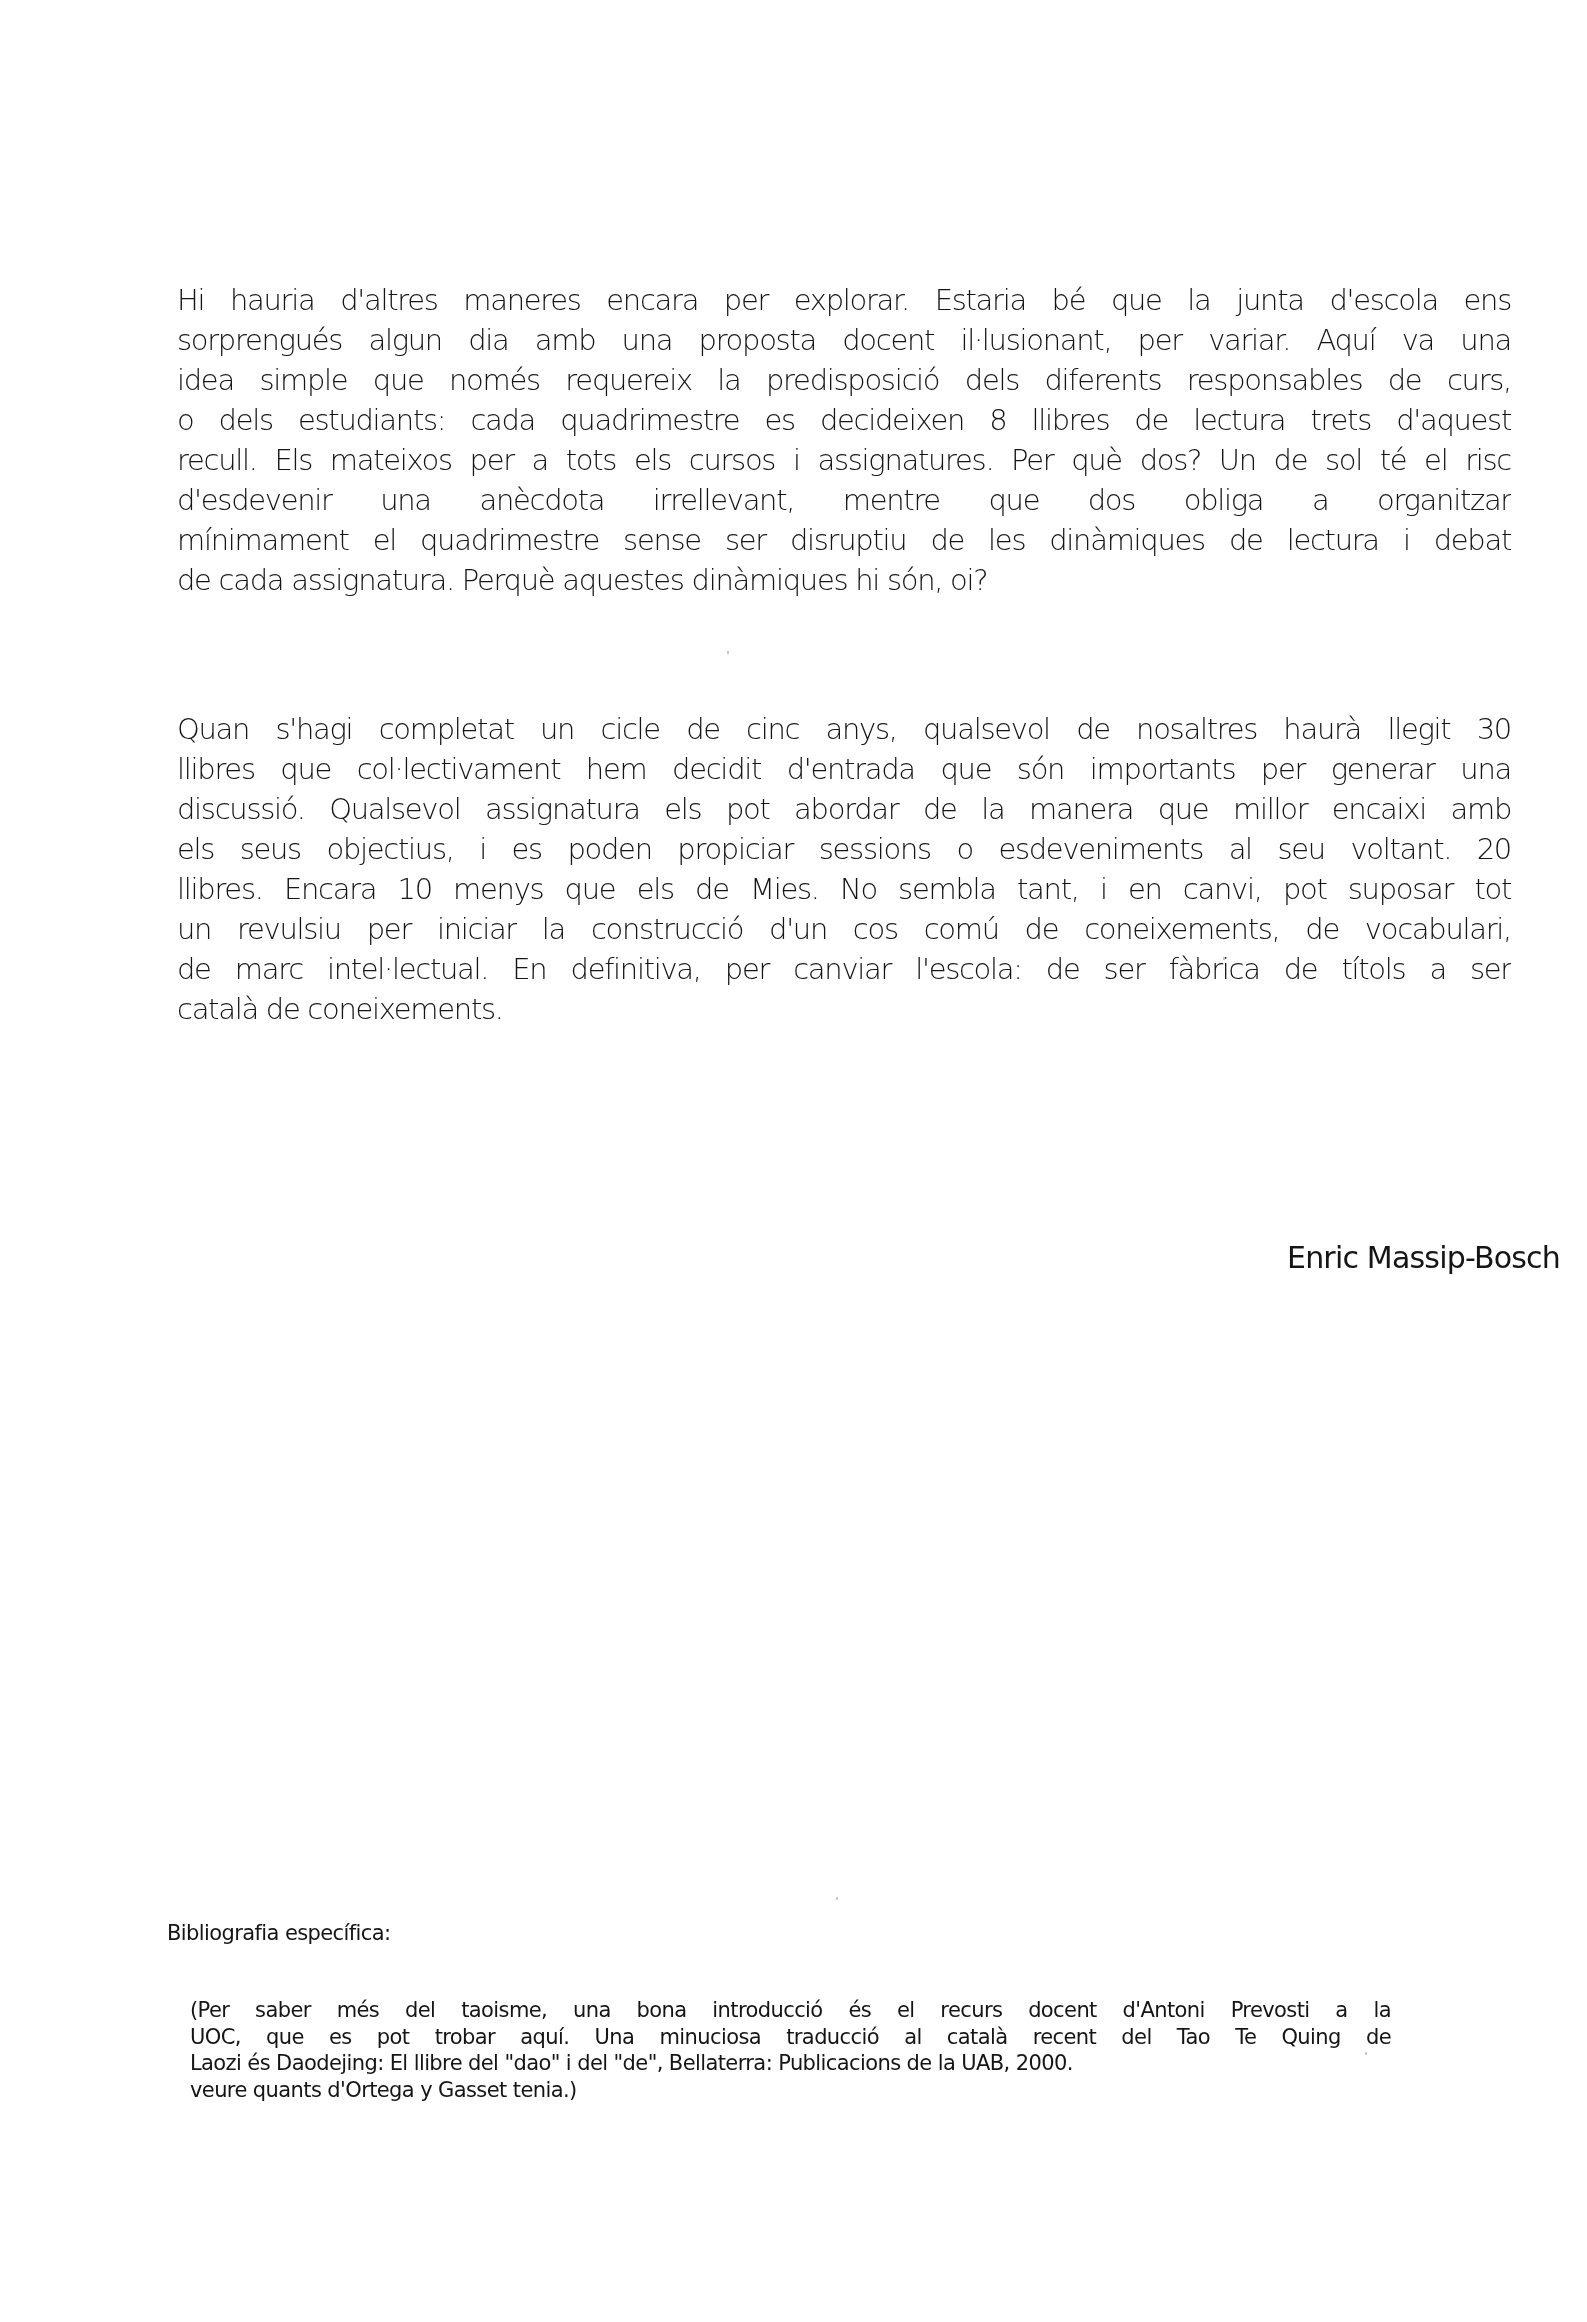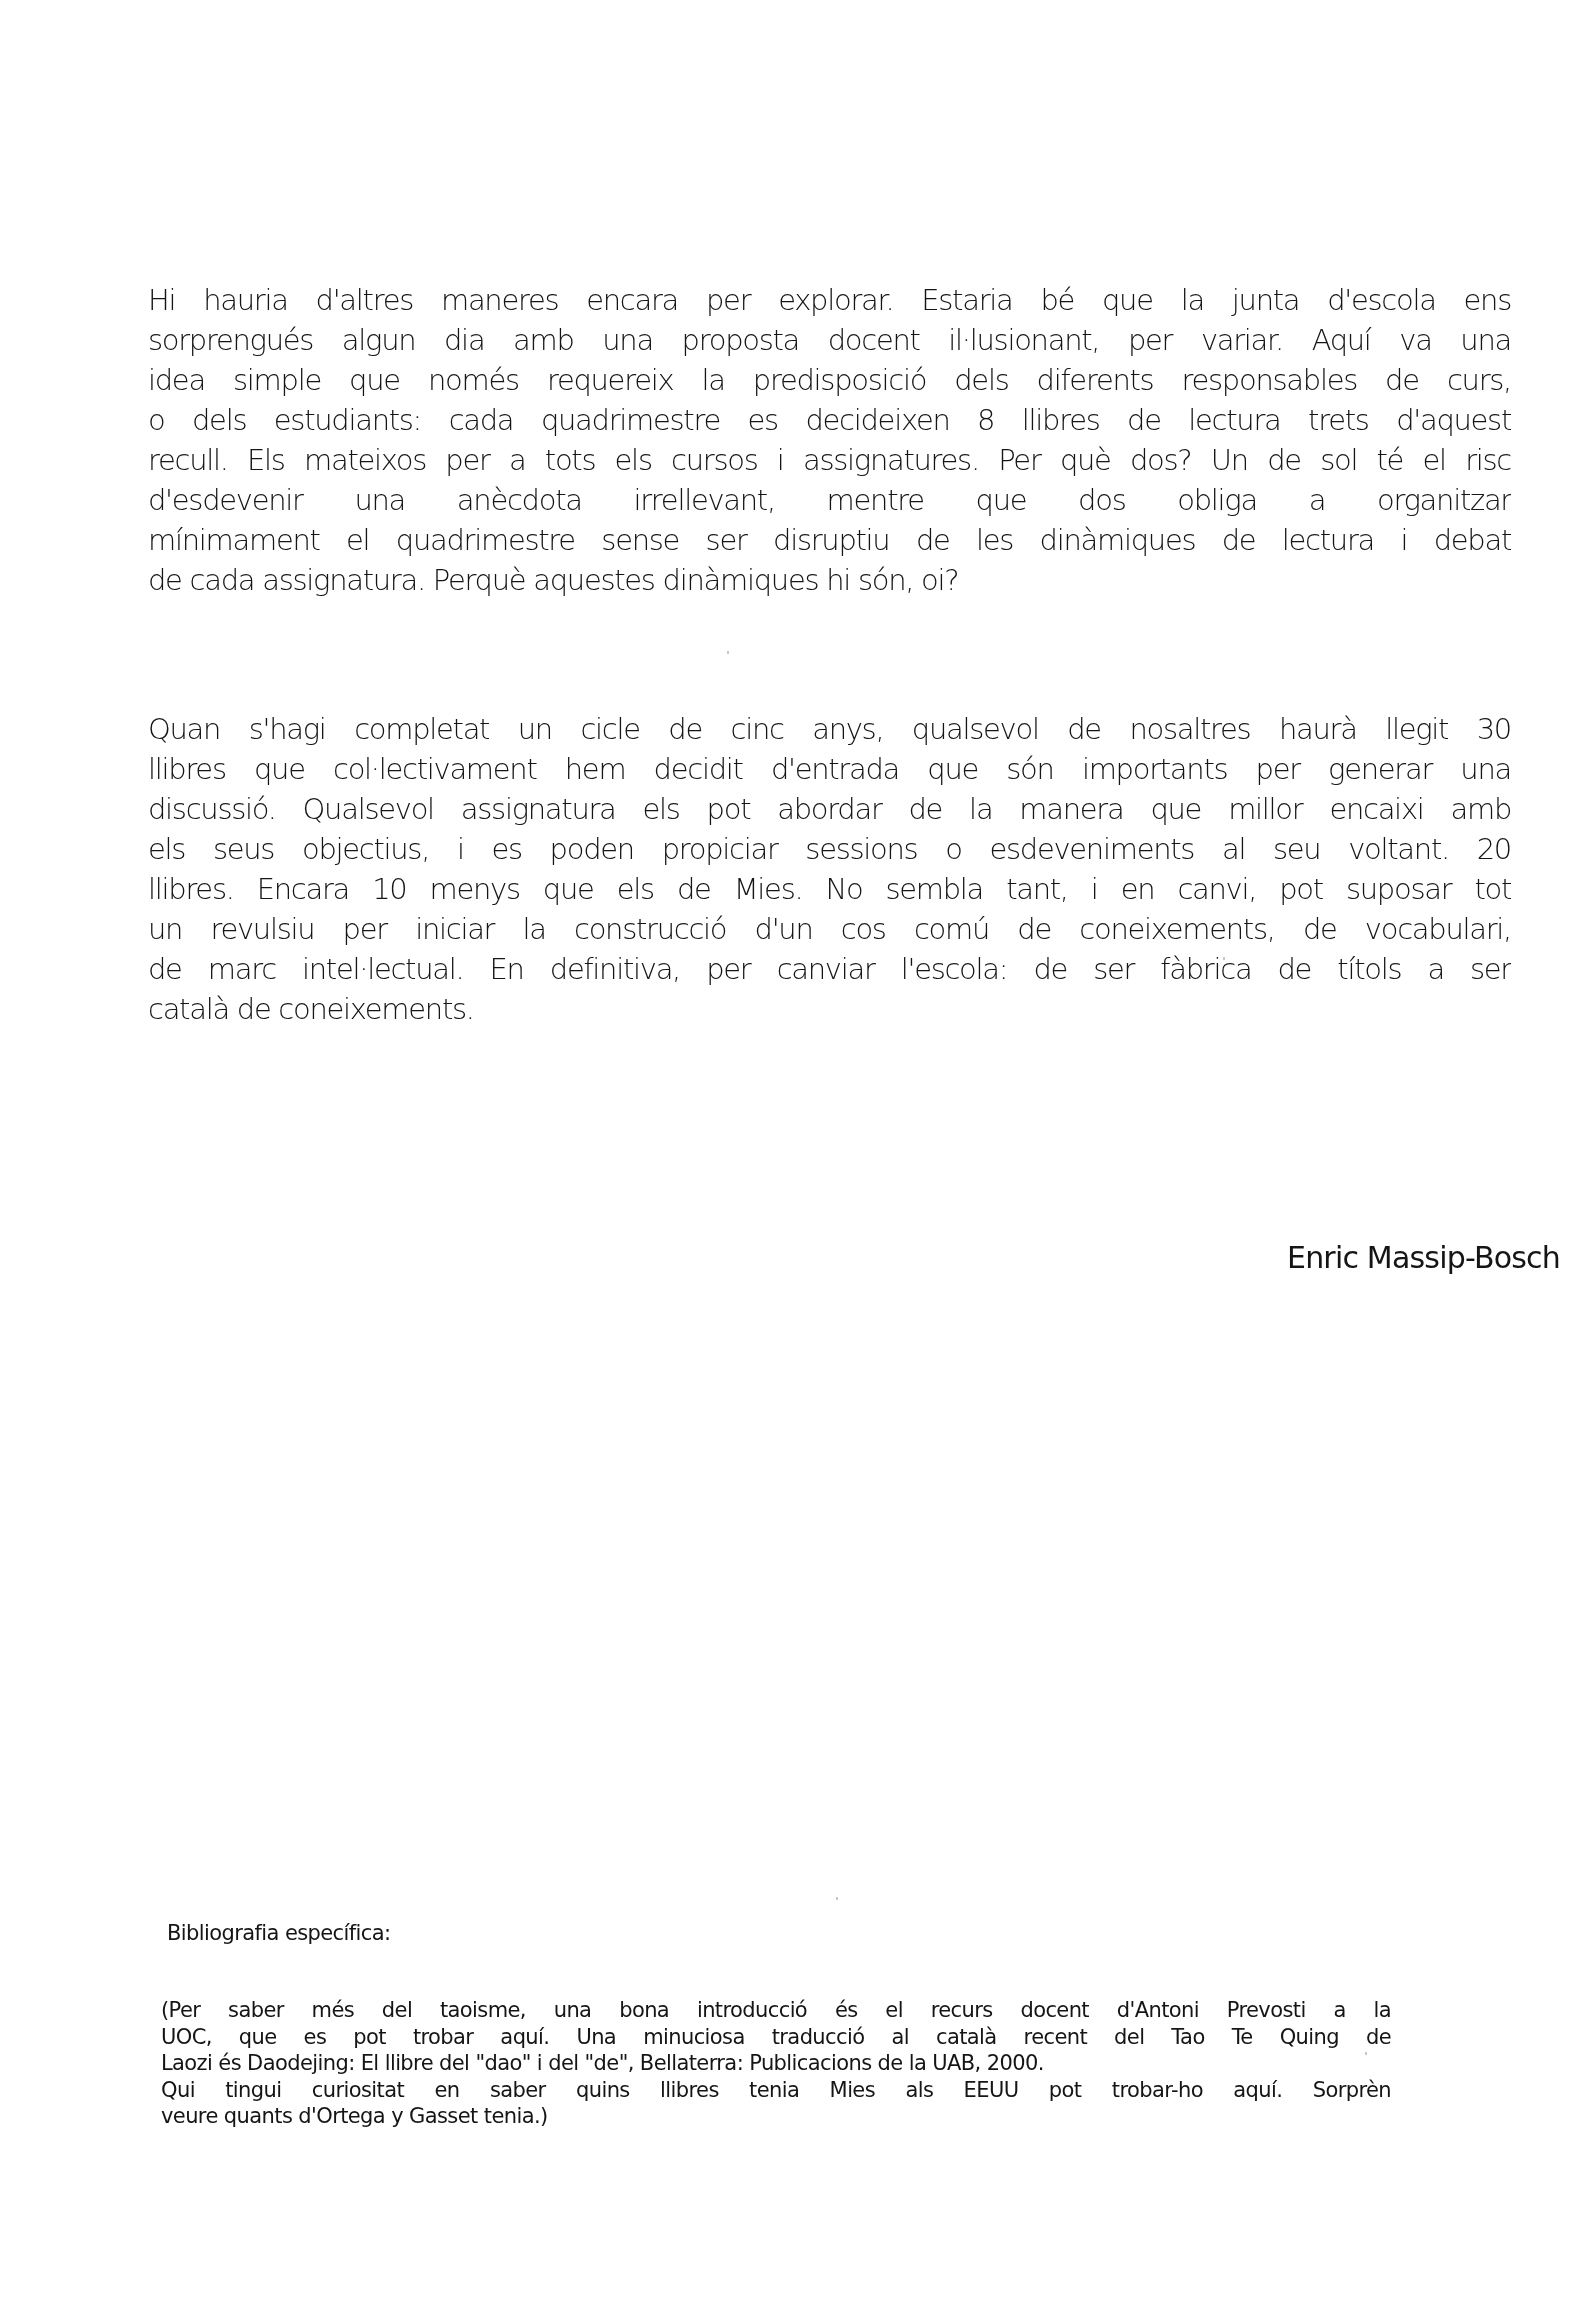--- a/index.html
+++ b/index.html
@@ -5,21 +5,21 @@
   html, body { margin: 0; padding: 0; background: #ffffff; }
   body { width: 1587px; height: 2322px; position: relative; overflow: hidden; color: #111111; }
   .page { position: absolute; left: 0; top: 0; width: 1587px; height: 2322px; background: #ffffff; }
   .body-text {
     position: absolute; left: 148px; width: 1363px;
     font-family: "DejaVu Sans", sans-serif; font-size: 29px; letter-spacing: -1.3px;
     font-weight: 300; color: #151515;
   }
   .line {
     display: block; height: 40px; line-height: 40px; white-space: nowrap;
-    text-align: justify; text-align-last: justify; overflow: hidden;
+    text-align: justify; text-align-last: justify; overflow: hidden; margin-left: 29px;
   }
   .line.last { text-align-last: left; }
   #para1 { top: 280px; }
   #para2 { top: 709px; }
   .signature {
     position: absolute; left: 1153px; width: 407px; top: 1240px; text-align: right;
     font-family: "DejaVu Sans", sans-serif; font-size: 30px; letter-spacing: -0.8px; color: #151515;
   }
   .biblio-title {
     position: absolute; left: 151px; top: 1921px;
@@ -60,21 +60,20 @@
   </div>
 
   <div class="signature">Enric Massip-Bosch</div>
 
   <div class="biblio-title">Bibliografia específica:</div>
 
   <div class="notes">
     <span class="line">(Per saber més del taoisme, una bona introducció és el recurs docent d'Antoni Prevosti a la</span>
     <span class="line">UOC, que es pot trobar aquí. Una minuciosa traducció al català recent del Tao Te Quing de</span>
     <span class="line last">Laozi és Daodejing: El llibre del "dao" i del "de", Bellaterra: Publicacions de la UAB, 2000.</span>
-    <span class="line">Qui tingui curiositat en saber quins llibres tenia Mies als EEUU pot trobar-ho aquí. Sorprèn</span>
     <span class="line last">veure quants d'Ortega y Gasset tenia.)</span>
   </div>
 
   <div class="speck" style="left:727px;top:651px;"></div>
   <div class="speck" style="left:1223px;top:957px;"></div>
   <div class="speck" style="left:836px;top:1897px;"></div>
   <div class="speck" style="left:1365px;top:2052px;"></div>
 </div>
 
 

